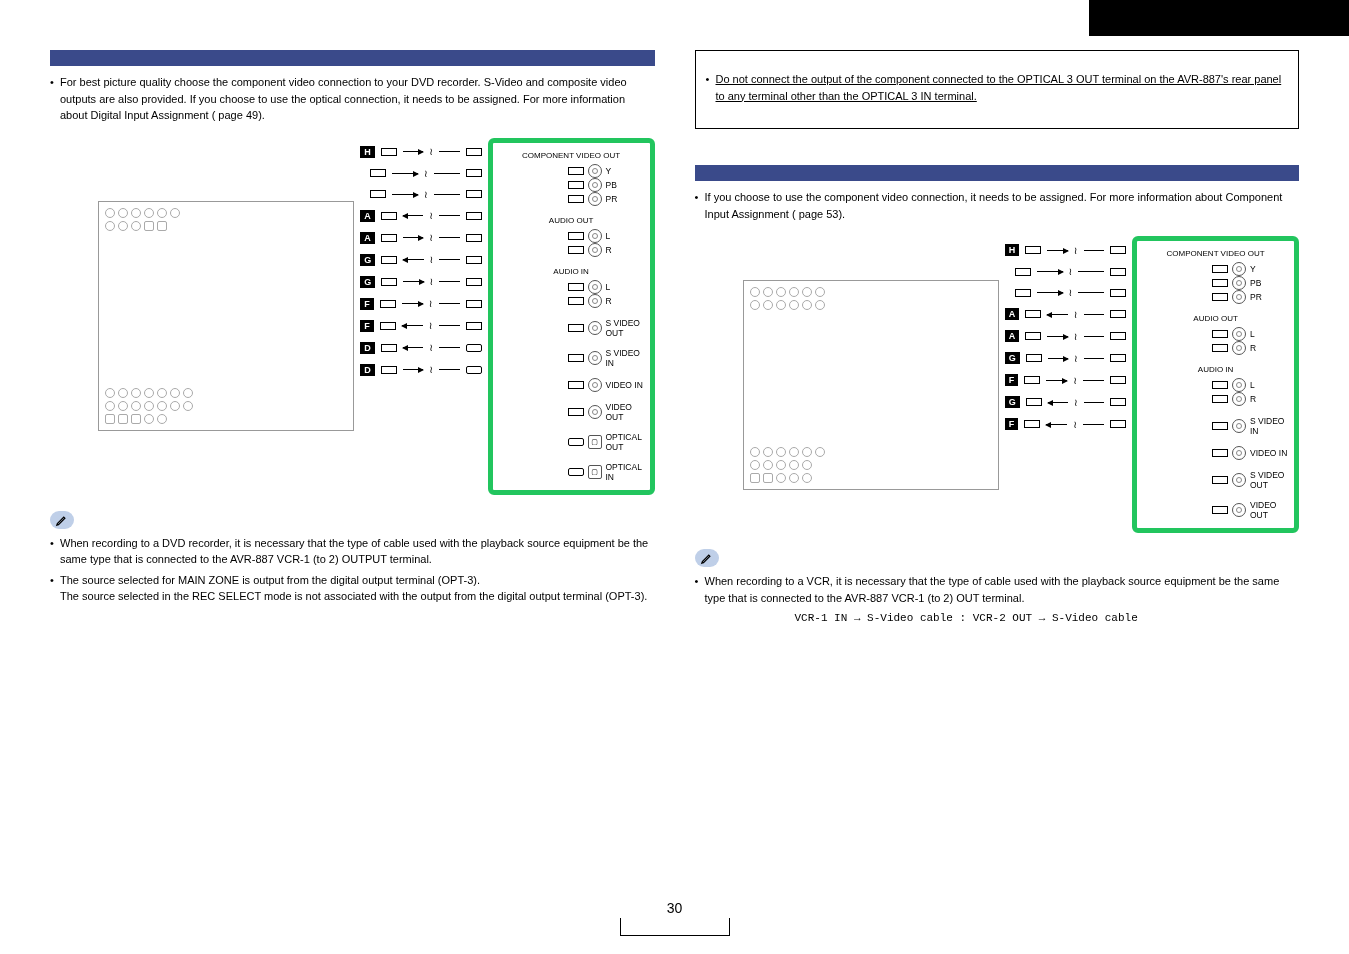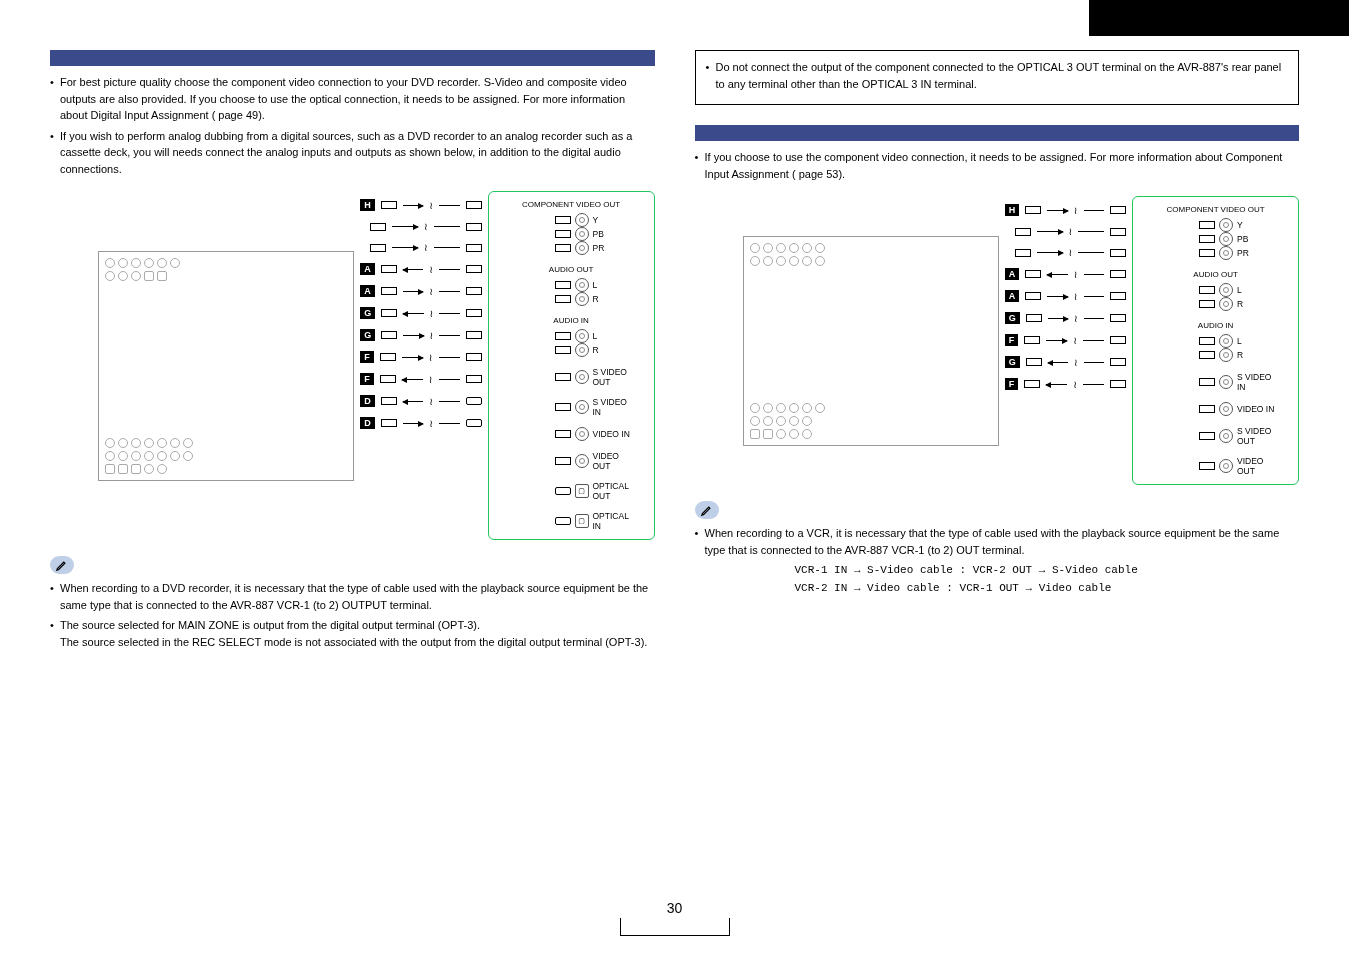--- a/index.html
+++ b/index.html
@@ -123,42 +123,43 @@
     border-top: 3px solid transparent;
     border-bottom: 3px solid transparent;
     border-left: 6px solid #000;
   }
   .plug {
     width: 16px; height: 8px; border: 1px solid #000;
   }
   .break { font-size: 10px; }
   .terminal-box {
     width: 30%;
-    border: 1px solid #22c55e;
+    border: 5px solid #22c55e;
     border-radius: 6px;
-    padding: 8px 21px;
+    padding: 8px 4px;
     font-size: 8.5px;
     display: flex;
     flex-direction: column;
     gap: 10px;
   }
   .term-group { }
   .term-title { text-align: center; font-size: 8px; margin-bottom: 4px; }
   .term-row { display: flex; align-items: center; gap: 4px; justify-content: flex-end; }
   .term-jack {
     width: 14px; height: 14px; border: 1.5px solid #555; border-radius: 50%;
     display:inline-flex;align-items:center;justify-content:center;
   }
   .term-jack .inner { width:6px;height:6px;border:1px solid #888;border-radius:50%; }
   .term-plug { width: 16px; height: 8px; border: 1px solid #000; }
   .term-label { width: 40px; text-align:left; }
   .note-box {
     border: 1px solid #000;
-    padding: 8px 10px;
-    margin-bottom: 20px;
+    padding: 20px 10px;
+    margin-bottom: 36px;
+    text-decoration: underline;
   }
   .pencil-icon {
     display: inline-flex;
     align-items: center;
     justify-content: center;
     width: 24px;
     height: 18px;
     background: #bfcfe8;
     border-radius: 9px;
     margin-top: 16px;
@@ -187,21 +188,20 @@
 <body>
 
 <div class="top-black-tab"></div>
 
 <div class="columns">
 
   <div class="col">
     <div class="sec-header"></div>
     <ul class="bullets">
       <li>For best picture quality choose the component video connection to your DVD recorder. S-Video and composite video outputs are also provided. If you choose to use the optical connection, it needs to be assigned. For more information about Digital Input Assignment ( page 49).</li>
-      <li>If you wish to perform analog dubbing from a digital sources, such as a DVD recorder to an analog recorder such as a cassette deck, you will needs connect the analog inputs and outputs as shown below, in addition to the digital audio connections.</li>
     </ul>
 
     
     <div class="diagram">
       <div class="diagram-inner">
 
         <div class="device-block" style="align-self:center;height:230px;">
           <div class="device-row">
               <span class="port"></span>
               <span class="port"></span>
@@ -699,21 +699,20 @@
     <div class="pencil-icon">
       <svg viewBox="0 0 24 24" fill="none" stroke="#000" stroke-width="2">
           <path d="M3 21l3-1 11-11-2-2L4 18l-1 3z"></path>
         </svg>
     </div>
     <ul class="bullets">
       <li>
         <span>When recording to a VCR, it is necessary that the type of cable used with the playback source equipment be the same type that is connected to the AVR-887 VCR-1 (to 2) OUT terminal.</span>
         <div class="sub-bullets">
           <div class="example-line">VCR-1 IN → S-Video cable : VCR-2 OUT → S-Video cable</div>
-          <div class="example-line">VCR-2 IN → Video cable : VCR-1 OUT → Video cable</div>
         </div>
       </li>
     </ul>
   </div>
 </div>
 
 <div class="page-num">
   <div>30</div>
   <div class="page-box"></div>
 </div>

